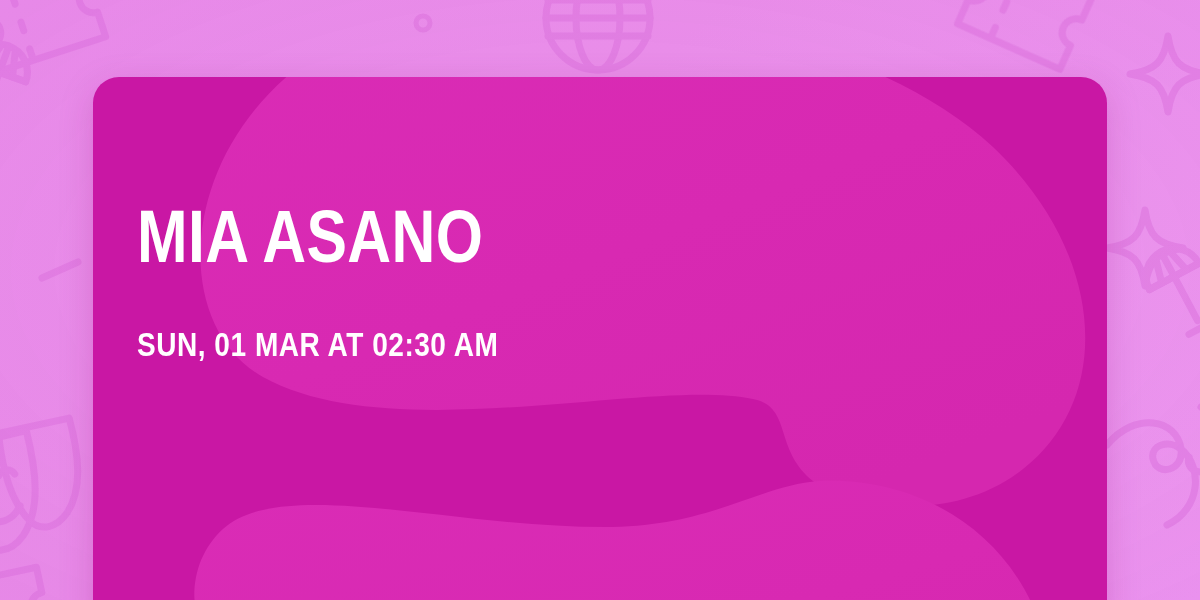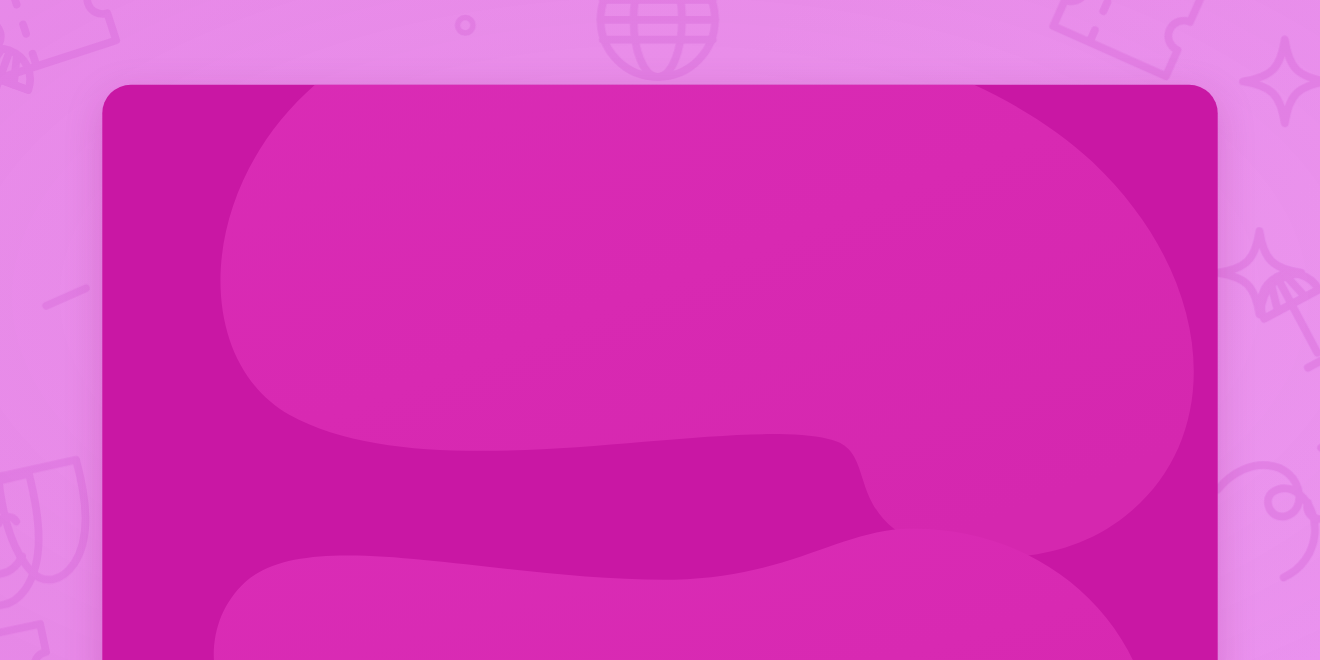--- a/index.html
+++ b/index.html
@@ -204,16 +204,20 @@
 
       <path fill="url(#blobGrad)" d="M726 404
                C 836 398, 946 470, 958 600
                C 966 690, 900 760, 770 770
                C 600 784, 330 760, 190 660
                C 96 592, 78 500, 130 452
                C 190 398, 360 452, 520 450
                C 620 448, 668 408, 726 404 Z"></path>
     </svg>
 
+    <div class="card-content">
+      <h1 class="event-title">Mia Asano</h1>
+      <p class="event-datetime">Sun, 01 Mar at 02:30 AM</p>
+    </div>
 
   </div>
 
 </div>
 
 </body></html>

